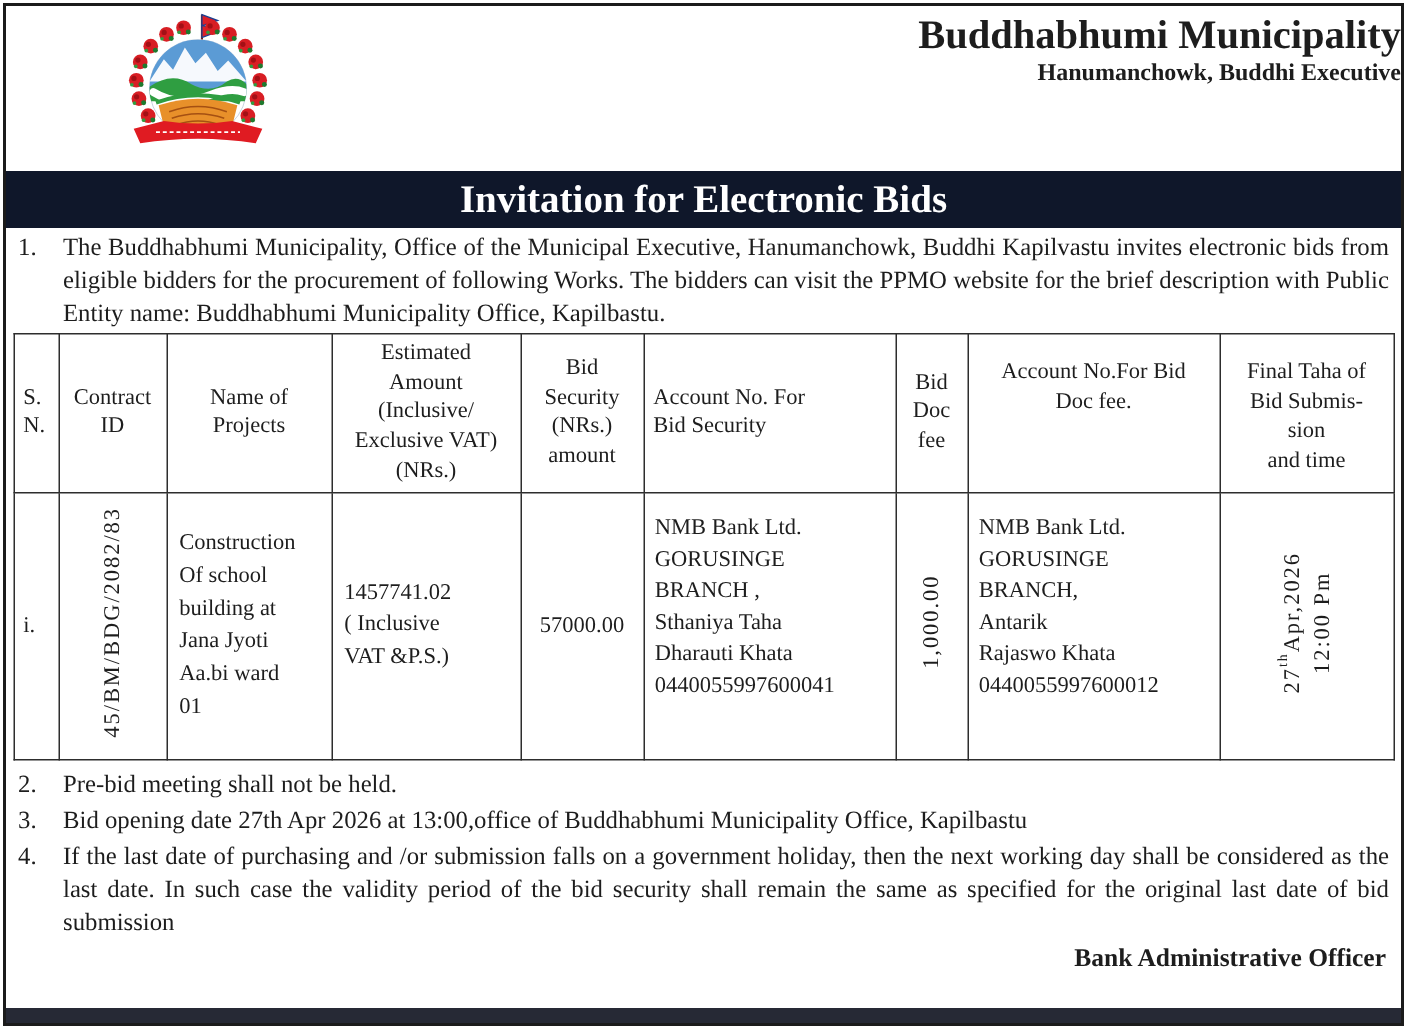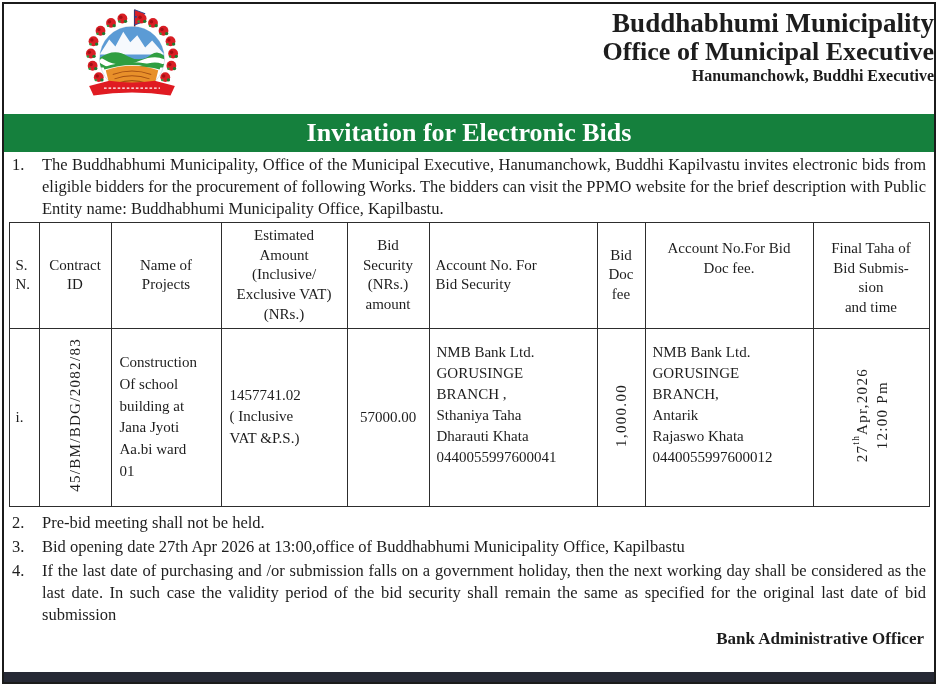--- a/index.html
+++ b/index.html
@@ -15,21 +15,21 @@
   .header{position:relative;height:102px;padding-top:5px;}
   .logo{position:absolute;left:74px;top:4px;width:108px;height:98px;}
   .header-text{text-align:right;}
   .org{font-size:27px;font-weight:bold;line-height:1.08;}
   .office{font-size:26px;font-weight:bold;line-height:1.05;}
   .addr{font-size:16px;font-weight:bold;line-height:1.2;margin-top:1px;}
   .prov{font-size:19px;font-weight:bold;line-height:1.1;}
   
   .banner{
     margin-top:3px;height:38px;line-height:38px;text-align:center;
-    background:#15803d;color:#ffffff;font-size:26px;font-weight:bold;
+    background:#0f172a;color:#ffffff;font-size:26px;font-weight:bold;
   }
   
   .pubdate{text-align:center;font-size:17px;margin-top:3px;line-height:1.2;}
   sup{font-size:0.62em;}
   
   .note{display:flex;margin:2px 8px 2px 8px;font-size:16.5px;line-height:1.33;}
   .note .num{flex:0 0 30px;}
   .note .txt{flex:1;}
   .note .txt.just{text-align:justify;}
   
@@ -108,21 +108,20 @@
           <use href="#fl" x="96" y="26"></use>
         <use href="#fl" x="84" y="17"></use>
           <use href="#fl" x="71" y="12"></use>
 
         <path d="M11 89 L34 83 Q60 87 86 83 L109 89 L104 100 Q60 93 16 100 Z" fill="#e01b22"></path>
         <line x1="28" y1="91.5" x2="92" y2="91.5" stroke="#ffffff" stroke-width="1.4" stroke-dasharray="3 2.2"></line>
       </svg>
     </div>
     <div class="header-text">
       <div class="org">Buddhabhumi Municipality</div>
-      <div class="office">Office of Municipal Executive</div>
       <div class="addr">Hanumanchowk, Buddhi Executive</div>
     </div>
   </div>
 
   <div class="banner">
     <span>Invitation for Electronic Bids</span>
   </div>
 
 
   <div class="note">

